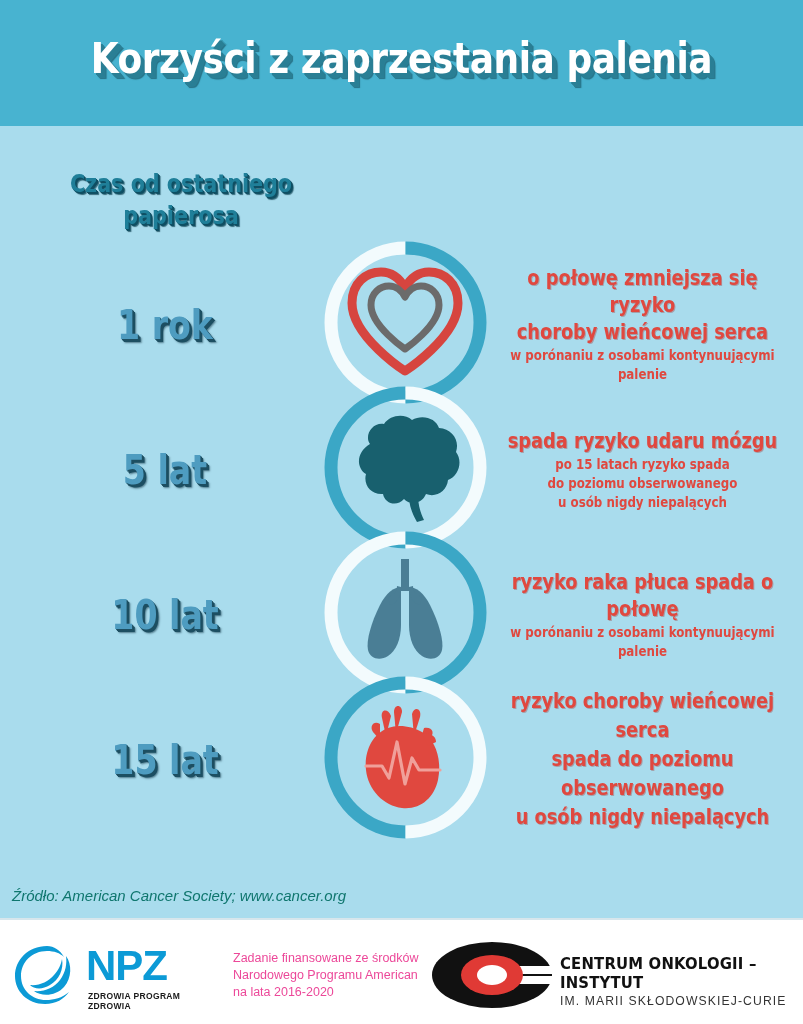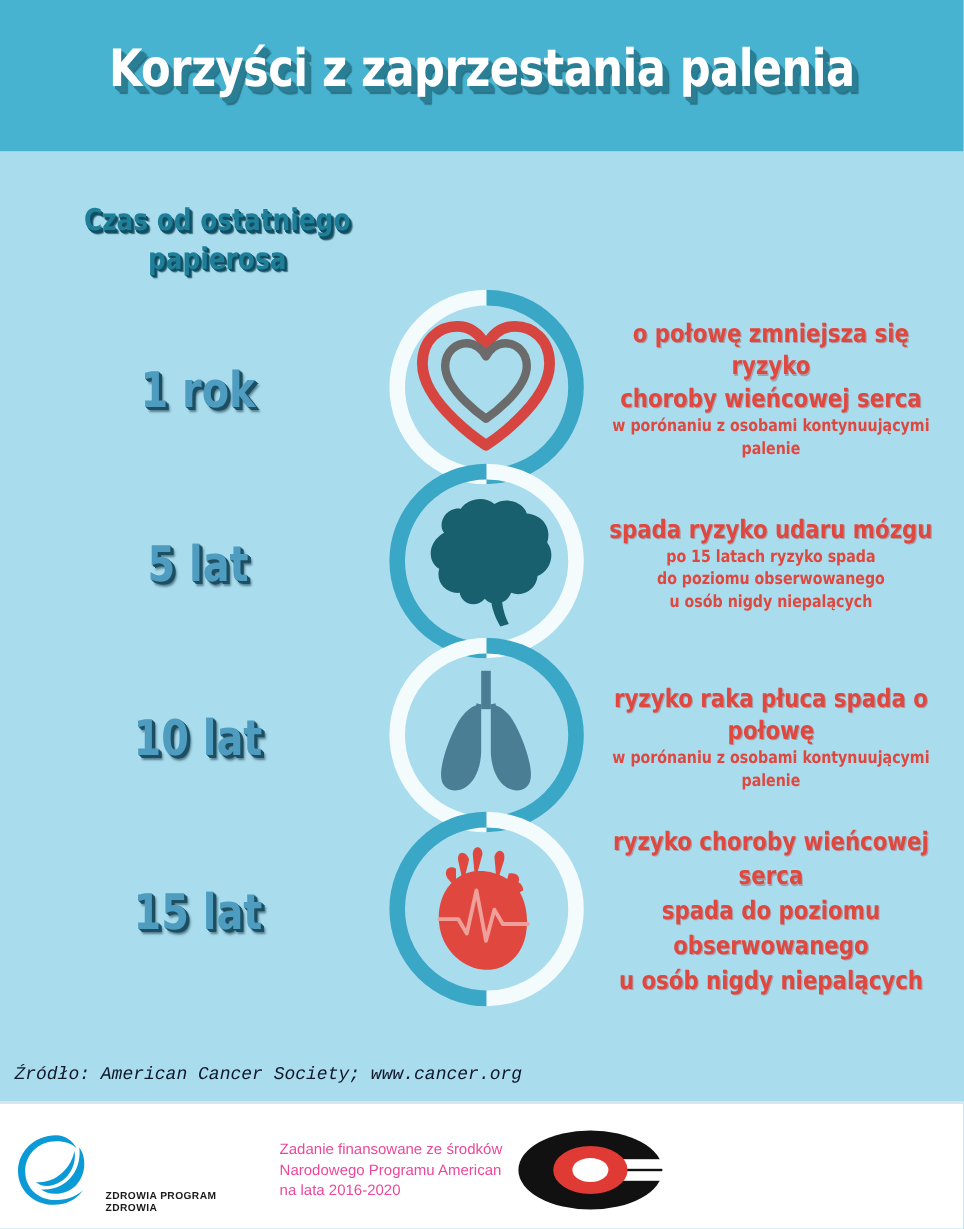--- a/index.html
+++ b/index.html
@@ -86,24 +86,24 @@
   .row-3 .t-main { font-size:21px; line-height:29px; }
 
   
   .ring-wrap { position:absolute; left:-6px; top:-11px; width:163px; height:163px; }
   .ring-svg { position:absolute; left:0; top:0; }
   .glyph-svg { position:absolute; left:20px; top:22px; }
 
   
   #source-line {
     position:absolute; left:12px; top:887px;
-    font-family:Liberation Mono, monospace;
+    font-family:Liberation Sans, sans-serif;
     font-style:italic;
     font-size:15px;
-    color:#0f172a;
+    color:#0f766e;
   }
 
   
   #footer-band {
     position:absolute; left:0; top:918px; width:803px; height:106px;
     background:#ffffff;
     border-top:2px solid #d7e6ec;
   }
   #npz-logo { position:absolute; left:12px; top:22px; width:205px; height:66px; }
   #npz-mark { position:absolute; left:0; top:0; }
@@ -247,28 +247,33 @@
   <div id="npz-logo">
     <svg id="npz-mark" width="70" height="66" viewBox="0 0 70 66">
       <path d="M35 4 C16 4 3 18 3 34 C3 49 15 62 33 62 C44 62 52 57 57 50
                C50 56 42 58 34 58 C20 58 9 48 9 34 C9 20 20 9 35 9 C42 9 48 11 52 15
                C48 8 42 4 35 4 Z" fill="#0c9ad6"></path>
       <path d="M54 14 C60 22 60 36 52 45 C44 54 30 55 22 49 C32 50 42 46 48 38
                C54 30 55 21 54 14 Z" fill="#0c9ad6"></path>
       <path d="M50 17 C52 27 47 38 38 43 C30 48 22 47 18 43 C27 44 36 40 42 33
                C47 28 49 22 50 17 Z" fill="#0c9ad6"></path>
     </svg>
+    <div id="npz-word">NPZ</div>
     <div id="npz-tag">ZDROWIA PROGRAM ZDROWIA</div>
   </div>
   <div id="npz-funding">
     <div>Zadanie finansowane ze środków</div>
     <div>Narodowego Programu American</div>
     <div>na lata 2016-2020</div>
   </div>
 
   <svg id="co-logo" width="125" height="70" viewBox="0 0 125 70">
     <ellipse cx="62" cy="35" rx="60" ry="33" fill="#111111"></ellipse>
     <rect x="62" y="26" width="64" height="8" fill="#ffffff"></rect>
     <rect x="62" y="36" width="64" height="8" fill="#ffffff"></rect>
     <ellipse cx="62" cy="35" rx="31" ry="20" fill="#e03a35"></ellipse>
     <ellipse cx="62" cy="35" rx="15" ry="10" fill="#ffffff"></ellipse>
   </svg>
+  <div id="co-text">
+    <div id="co-title">CENTRUM ONKOLOGII – INSTYTUT</div>
+    <div id="co-sub">IM. MARII SKŁODOWSKIEJ-CURIE</div>
+  </div>
 </div>
 
 </body></html>

